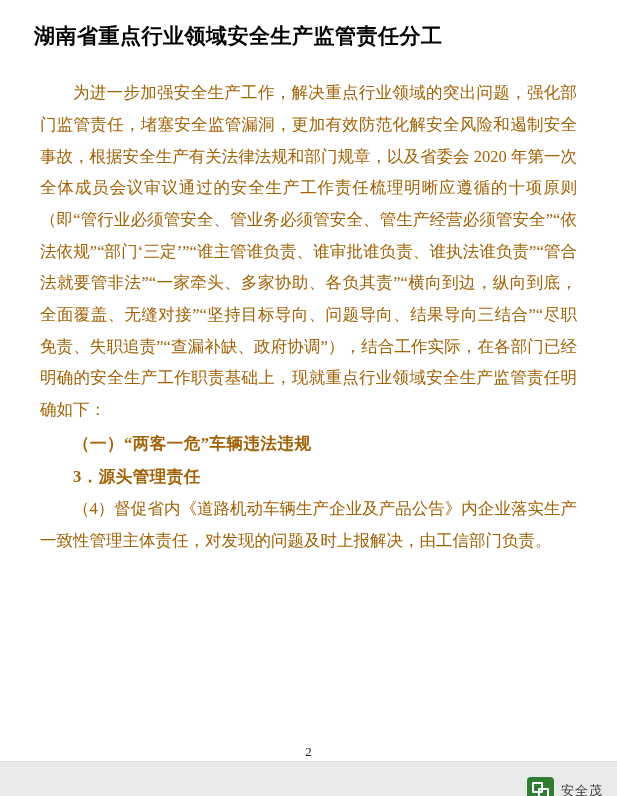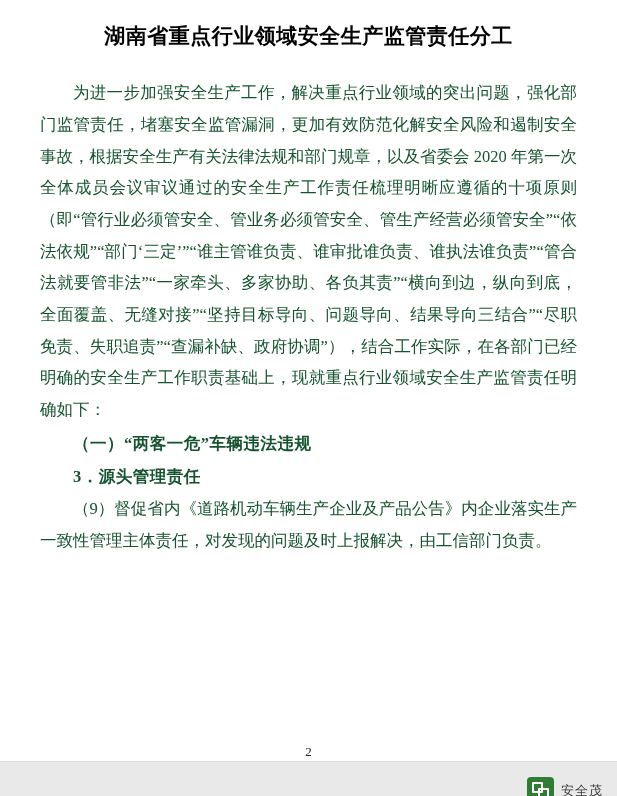--- a/index.html
+++ b/index.html
@@ -16,35 +16,34 @@
     position: relative;
   }
   .page {
     position: relative;
     width: 617px;
     height: 796px;
     box-sizing: border-box;
     padding: 0;
   }
   .doc-title {
-    text-align: center;
     font-size: 21px;
     font-weight: bold;
     letter-spacing: 0.5px;
     margin: 22px 34px 0 34px;
     line-height: 1.4;
     color: #000;
   }
   .body-block {
     margin: 26px 40px 0 40px;
     font-size: 16.5px;
     line-height: 1.92;
     text-align: justify;
     text-justify: inter-ideograph;
-    color: #14532d;
+    color: #a16207;
   }
   .para {
     text-indent: 2em;
     margin: 0 0 1px 0;
   }
   .heading1 {
     text-indent: 2em;
     font-weight: bold;
     margin: 6px 0 0 0;
     letter-spacing: 0.5px;
@@ -127,21 +126,21 @@
 <body>
 
 <div class="page">
 
   <h1 class="doc-title">湖南省重点行业领域安全生产监管责任分工</h1>
 
   <div class="body-block">
     <p class="para">为进一步加强安全生产工作，解决重点行业领域的突出问题，强化部门监管责任，堵塞安全监管漏洞，更加有效防范化解安全风险和遏制安全事故，根据安全生产有关法律法规和部门规章，以及省委会 2020 年第一次全体成员会议审议通过的安全生产工作责任梳理明晰应遵循的十项原则（即“管行业必须管安全、管业务必须管安全、管生产经营必须管安全”“依法依规”“部门‘三定’”“谁主管谁负责、谁审批谁负责、谁执法谁负责”“管合法就要管非法”“一家牵头、多家协助、各负其责”“横向到边，纵向到底，全面覆盖、无缝对接”“坚持目标导向、问题导向、结果导向三结合”“尽职免责、失职追责”“查漏补缺、政府协调”），结合工作实际，在各部门已经明确的安全生产工作职责基础上，现就重点行业领域安全生产监管责任明确如下：</p>
     <p class="heading2">（一）“两客一危”车辆违法违规</p>
     <p class="heading3">3．源头管理责任</p>
-    <p class="para">（9）督促省内《道路机动车辆生产企业及产品公告》内企业落实生产一致性管理主体责任，对发现的问题及时上报解决，由工信部门负责。</p>
+    <p class="para">（4）督促省内《道路机动车辆生产企业及产品公告》内企业落实生产一致性管理主体责任，对发现的问题及时上报解决，由工信部门负责。</p>
   </div>
 
   <div class="page-number">2</div>
 
   <div class="footer-bar">
     <div class="footer-account">
       <span class="qr-badge"></span>
       <span class="footer-name">安全茂</span>
     </div>
   </div>

